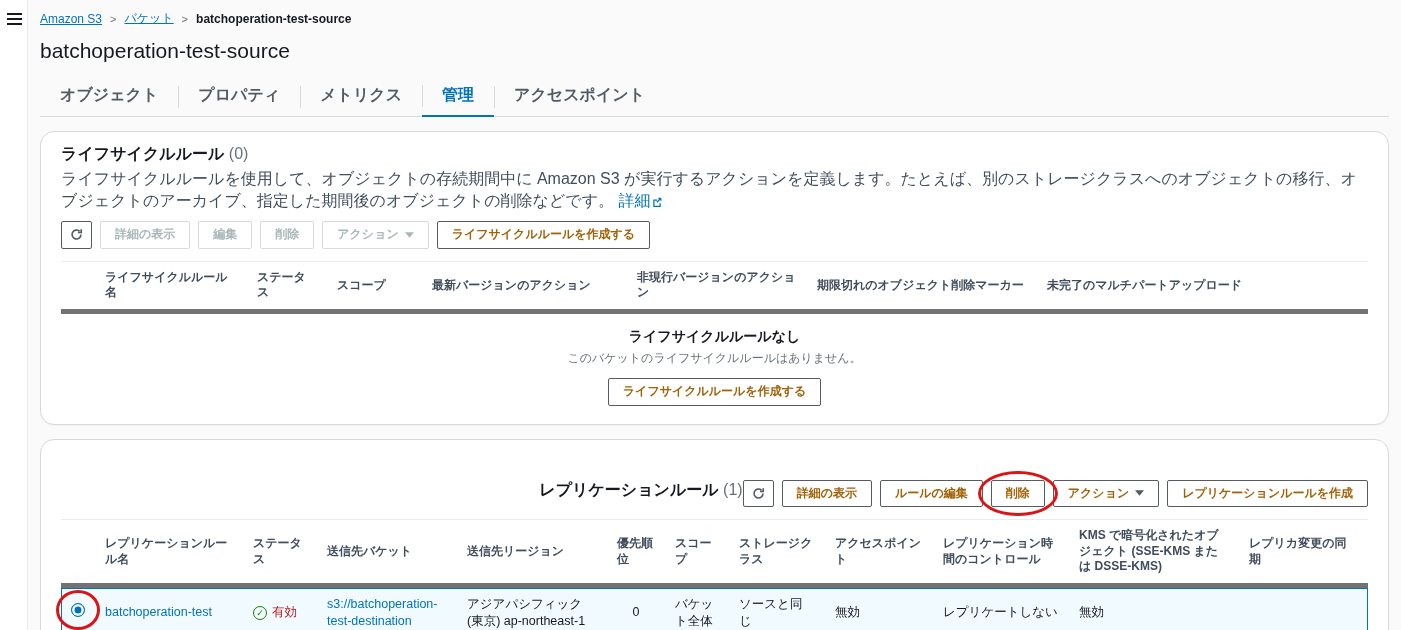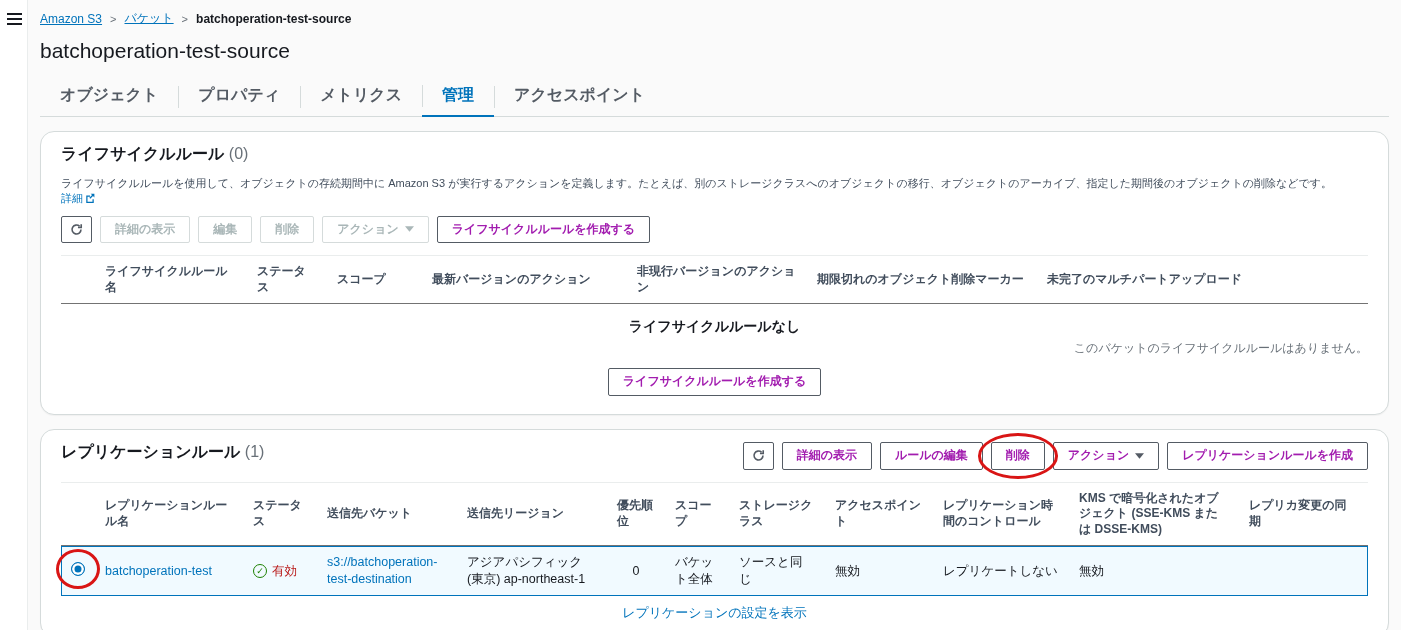--- a/index.html
+++ b/index.html
@@ -34,54 +34,54 @@
   h1.page-title { font-size: 21px; font-weight: 400; margin-top: 12px; color: #16191f; }
 
   
   .tabs { display: flex; margin-top: 14px; border-bottom: 1px solid #d5dbdb; }
   .tab { position: relative; padding: 8px 20px 9px 20px; font-size: 16px; font-weight: 700; color: #545b64; cursor: pointer; margin-bottom: -1px; white-space: nowrap; }
   .tab:not(:first-child)::before { content: ""; position: absolute; left: 0; top: 22%; height: 56%; width: 1px; background: #d5dbdb; }
   .tab.active { color: #0073bb; border-bottom: 2px solid #0073bb; }
 
   
   .card { background: #fff; border: 1px solid #d5dbdb; border-radius: 14px; box-shadow: 0 1px 1px rgba(0,0,0,0.04); margin-top: 14px; padding: 12px 20px; }
-  .card-head { display: flex; justify-content: space-between; align-items: flex-start; }
+  .card-head { display: flex; justify-content: flex-end; align-items: flex-start; margin-top: 28px; }
   h2.section-title { font-size: 16px; font-weight: 700; color: #16191f; }
   h2.section-title .count { color: #687078; font-weight: 400; }
-  p.desc { font-size: 11px; color: #414d5c; margin-top: 11px; line-height: 1.35; }
+  p.desc { font-size: 16px; color: #414d5c; margin-top: 3px; line-height: 1.35; }
   .details-link { white-space: nowrap; }
   .ext-icon { margin-left: 2px; vertical-align: -1px; }
 
   
   .toolbar { display: flex; gap: 8px; margin-top: 10px; flex-wrap: nowrap; }
   .toolbar.inline { margin-top: 0; }
   .btn {
     display: inline-flex; align-items: center; justify-content: center; gap: 6px;
-    background: #fff; border: 1px solid #545b64; color: #a21caf;
+    background: #fff; border: 1px solid #545b64; color: #a16207;
     font-family: inherit; font-size: 12px; font-weight: 700;
     padding: 5px 14px; border-radius: 2px; cursor: pointer; white-space: nowrap; line-height: 1.3;
   }
   .btn.disabled { color: #aab7b8; border-color: #d5dbdb; cursor: default; }
   .btn-icon { padding: 5px 8px; }
   .caret { display: inline-block; }
 
   
   .thead, .trow { align-items: center; }
   .grid-lc { display: grid; grid-template-columns: 34px 152px 80px 95px 205px 180px 230px 1fr; }
   .grid-rep { display: grid; grid-template-columns: 34px 148px 74px 140px 150px 58px 64px 96px 108px 136px 170px 1fr; }
-  .thead { margin-top: 12px; border-top: 1px solid #eaeded; border-bottom: 1px solid #737373; }
+  .thead { margin-top: 12px; border-top: 1px solid #eaeded; border-bottom: 5px solid #737373; }
   .th { font-size: 12px; font-weight: 700; color: #414d5c; padding: 8px 10px; line-height: 1.3; }
   .td { font-size: 12.5px; color: #16191f; padding: 8px 10px; line-height: 1.35; overflow-wrap: anywhere; }
   .td.center { text-align: center; }
   .trow.selected { background: #f1faff; box-shadow: inset 0 0 0 1px #0073bb; }
 
   
   .empty-state { text-align: center; padding: 14px 0 6px 0; }
   .empty-title { font-size: 14px; font-weight: 700; }
-  .empty-msg { font-size: 12px; color: #687078; margin-top: 4px; text-align: right; }
+  .empty-msg { font-size: 12px; color: #687078; margin-top: 4px; }
   .empty-state .btn { margin-top: 11px; }
 
   
   .status-cell { display: flex; align-items: center; gap: 5px; }
   .check-icon {
     width: 14px; height: 14px; border: 1px solid #1d8102; border-radius: 50%;
     color: #1d8102; font-size: 9px; font-weight: 700;
     display: inline-flex; align-items: center; justify-content: center; flex: none;
   }
   .status-ok { color: #b91c1c; }

